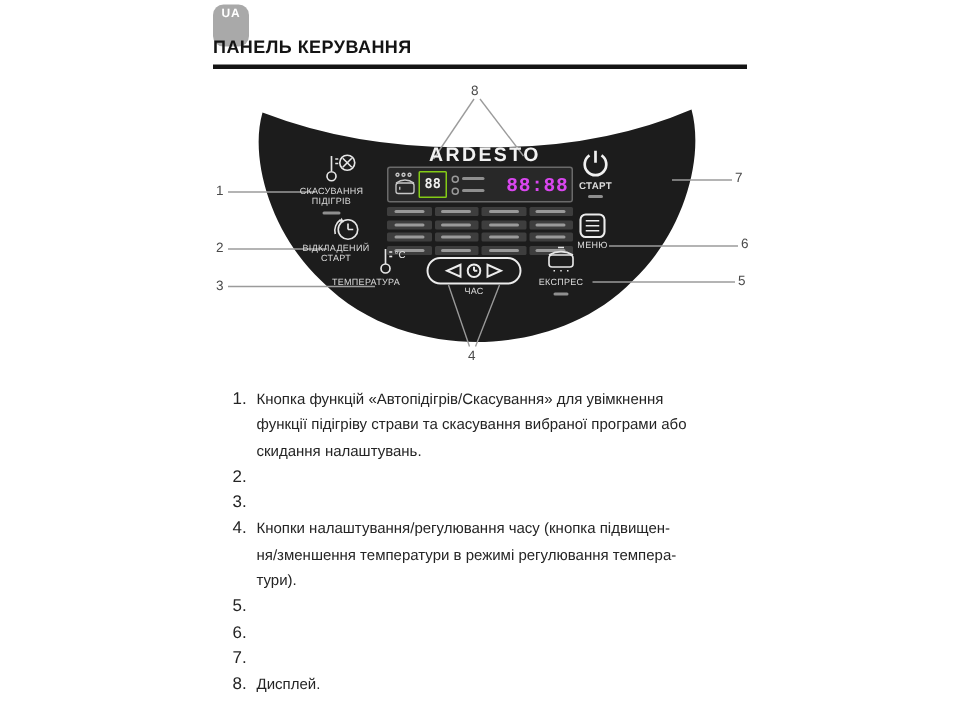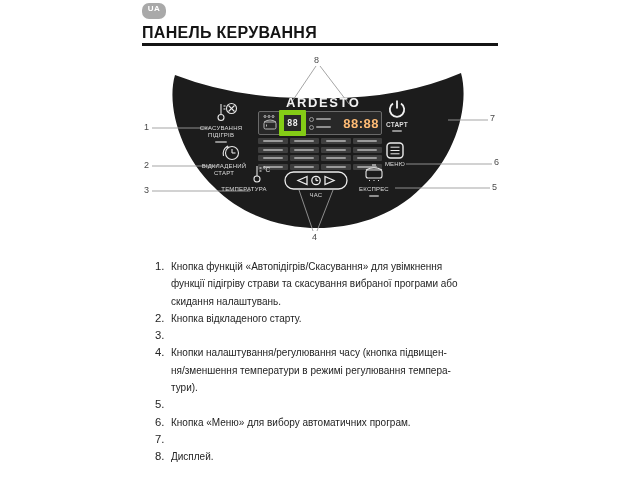--- a/index.html
+++ b/index.html
@@ -1,42 +1,42 @@
 <!DOCTYPE html>
 <html><head>
 <meta charset="utf-8">
 <style>
   html,body{margin:0;padding:0;background:#fff;}
   #page{position:relative;width:640px;height:480px;background:#ffffff;overflow:hidden;
         font-family:"Liberation Sans",sans-serif;color:#222;}
   .abs{position:absolute;}
 
   
-  .ua-badge{left:142px;top:3px;width:24px;height:16px;border-radius:7px;background:#a9a9a9;
+  .ua-badge{left:142px;top:3px;width:24px;height:28px;border-radius:7px;background:#a9a9a9;
             color:#fff;font-size:8px;font-weight:bold;text-align:center;line-height:12px;letter-spacing:.5px;}
-  .page-title{left:142px;top:24px;font-size:16px;font-weight:bold;color:#141414;letter-spacing:.3px;}
+  .page-title{left:142px;top:24px;font-size:12px;font-weight:bold;color:#141414;letter-spacing:.3px;}
   .title-rule{left:142px;top:43px;width:356px;height:3px;background:#141414;}
 
   
   .callout{font-size:9px;color:#4a4a4a;}
 
   
   .plabel{color:#dcdcdc;font-size:6px;line-height:7px;text-align:center;letter-spacing:.2px;}
   .smudge{display:block;margin:2px auto 0;height:2px;background:#8f8f8f;border-radius:1px;}
 
   
   .display-box{left:258px;top:111px;width:124px;height:24px;background:#282828;border:1px solid #6a6a6a;
                border-radius:2px;display:flex;align-items:center;padding:0 2px;box-sizing:border-box;}
-  .temp-box{width:17px;height:16px;border:5px solid #84cc16;border-radius:1px;color:#f0f0f0;
+  .temp-box{width:17px;height:16px;border:1px solid #84cc16;border-radius:1px;color:#f0f0f0;
             font-family:"DejaVu Sans Mono",monospace;font-size:9px;font-weight:bold;text-align:center;line-height:16px;}
   .midcluster{display:flex;flex-direction:column;gap:3px;margin:0 3px;}
   .midrow{display:flex;align-items:center;gap:2px;}
   .middot{width:3px;height:3px;border:1px solid #9a9a9a;border-radius:50%;}
   .midbar{width:15px;height:2px;background:#8f8f8f;border-radius:1px;}
-  .time-readout{font-family:Liberation Sans, sans-serif;font-size:13px;font-weight:bold;color:#fdba74;
+  .time-readout{font-family:Liberation Mono, monospace;font-size:13px;font-weight:bold;color:#d946ef;
                 letter-spacing:.5px;margin-left:auto;}
 
   
   .program-grid{left:258px;top:138px;width:124px;display:grid;grid-template-columns:repeat(4,1fr);
                 gap:2.5px 2px;}
   .program-cell{height:6px;background:#3e3e3e;border-radius:1px;}
   .program-cell::after{content:"";display:block;margin:2px auto 0;width:68%;height:2px;
                        background:#9a9a9a;border-radius:1px;}
 
   .list-wrap{left:155px;top:258px;width:352px;}
@@ -226,41 +226,39 @@
 
       <div class="li">
         <span class="li-num">1.</span>
         <span class="li-text">Кнопка функцій «Автопідігрів/Скасування» для увімкнення
 функції підігріву страви та скасування вибраної програми або
 скидання налаштувань.</span>
       </div>
 
       <div class="li">
         <span class="li-num">2.</span>
-        <span class="li-text">Кнопка відкладеного старту.</span>
       </div>
 
       <div class="li">
         <span class="li-num">3.</span>
       </div>
 
       <div class="li">
         <span class="li-num">4.</span>
         <span class="li-text">Кнопки налаштування/регулювання часу (кнопка підвищен-
 ня/зменшення температури в режимі регулювання темпера-
 тури).</span>
       </div>
 
       <div class="li">
         <span class="li-num">5.</span>
       </div>
 
       <div class="li">
         <span class="li-num">6.</span>
-        <span class="li-text">Кнопка «Меню» для вибору автоматичних програм.</span>
       </div>
 
       <div class="li">
         <span class="li-num">7.</span>
       </div>
 
       <div class="li">
         <span class="li-num">8.</span>
         <span class="li-text">Дисплей.</span>
       </div>

